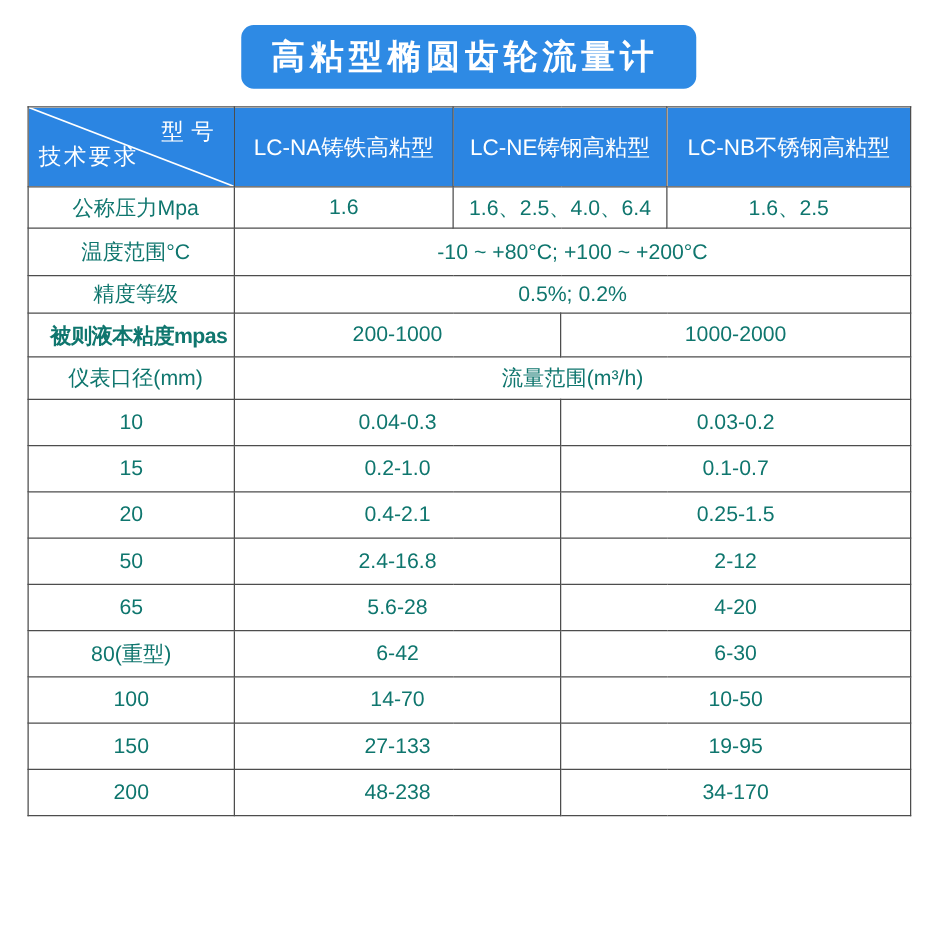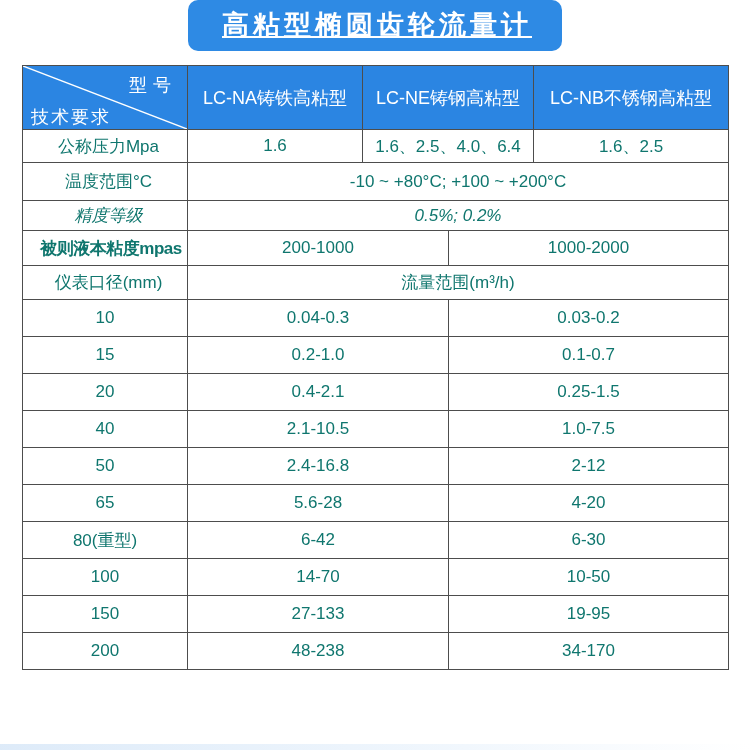--- a/index.html
+++ b/index.html
@@ -7,30 +7,29 @@
     width: 750px; height: 750px;
     background: #ffffff;
     font-family: "Liberation Sans", "DejaVu Sans", sans-serif;
     overflow: hidden;
   }
   .page { position: relative; width: 750px; height: 750px; }
 
   
   .title-badge {
     width: fit-content;
-    margin: 0 auto 0 auto;
+    margin: 20px auto 0 auto;
     background: #2e8ae4;
     color: #ffffff;
     font-size: 27px;
     font-weight: bold;
     letter-spacing: 4px;
-    padding: 7px 30px 8px 34px;
+    padding: 7px 30px 8px 24px;
     border-radius: 10px;
     text-align: center;
-    text-decoration: underline;
   }
 
   
   table.spec {
     border-collapse: collapse;
     table-layout: fixed;
     width: 706px;
     margin: 14px 0 0 22px;
   }
   table.spec td {
@@ -46,36 +45,36 @@
   
   tr.head td {
     background: #2b85e2;
     color: #ffffff;
     font-size: 18px;
     font-weight: normal;
   }
   td.corner { position: relative; padding: 0; }
   td.corner svg { position: absolute; top: 0; left: 0; width: 100%; height: 100%; }
   .corner-tr { position: absolute; top: 7px; right: 10px; font-size: 18px; letter-spacing: 6px; }
-  .corner-bl { position: absolute; bottom: 0; left: 8px; font-size: 18px; letter-spacing: 2px; }
+  .corner-bl { position: absolute; bottom: 12px; left: 8px; font-size: 18px; letter-spacing: 2px; }
 
   
   td.lbl {
     text-align: left;
     padding-left: 7px;
     font-size: 18px;
   }
   td.lbl-tight { text-align: left; padding-left: 12px; font-size: 17px; letter-spacing: -0.5px; font-weight: bold; }
   td.dia { text-align: center; font-size: 18px; }
 
   
   tr.h-head { height: 64px; margin-top: 20px; }
   tr.r-press { height: 33px; }
   tr.r-temp  { height: 38px; }
-  tr.r-acc   { height: 30px; font-style: italic; }
+  tr.r-acc   { height: 30px; }
   tr.r-visc  { height: 35px; }
   tr.r-bore  { height: 34px; padding-left: 21px; }
   tr.fr      { height: 37px; margin-left: 20px; }
 
   
   .bottom-strip {
     position: absolute;
     left: 0; bottom: 0;
     width: 750px; height: 6px;
     background: linear-gradient(to right, #cfe2f6, #eaf3fc 60%, #ffffff);
@@ -149,25 +148,20 @@
       <td class="dia">15</td>
       <td colspan="2">0.2-1.0</td>
       <td colspan="2">0.1-0.7</td>
     </tr>
     <tr class="fr">
       <td class="dia">20</td>
       <td colspan="2">0.4-2.1</td>
       <td colspan="2">0.25-1.5</td>
     </tr>
     <tr class="fr">
-      <td class="dia">40</td>
-      <td colspan="2">2.1-10.5</td>
-      <td colspan="2">1.0-7.5</td>
-    </tr>
-    <tr class="fr">
       <td class="dia">50</td>
       <td colspan="2">2.4-16.8</td>
       <td colspan="2">2-12</td>
     </tr>
     <tr class="fr">
       <td class="dia">65</td>
       <td colspan="2">5.6-28</td>
       <td colspan="2">4-20</td>
     </tr>
     <tr class="fr">

